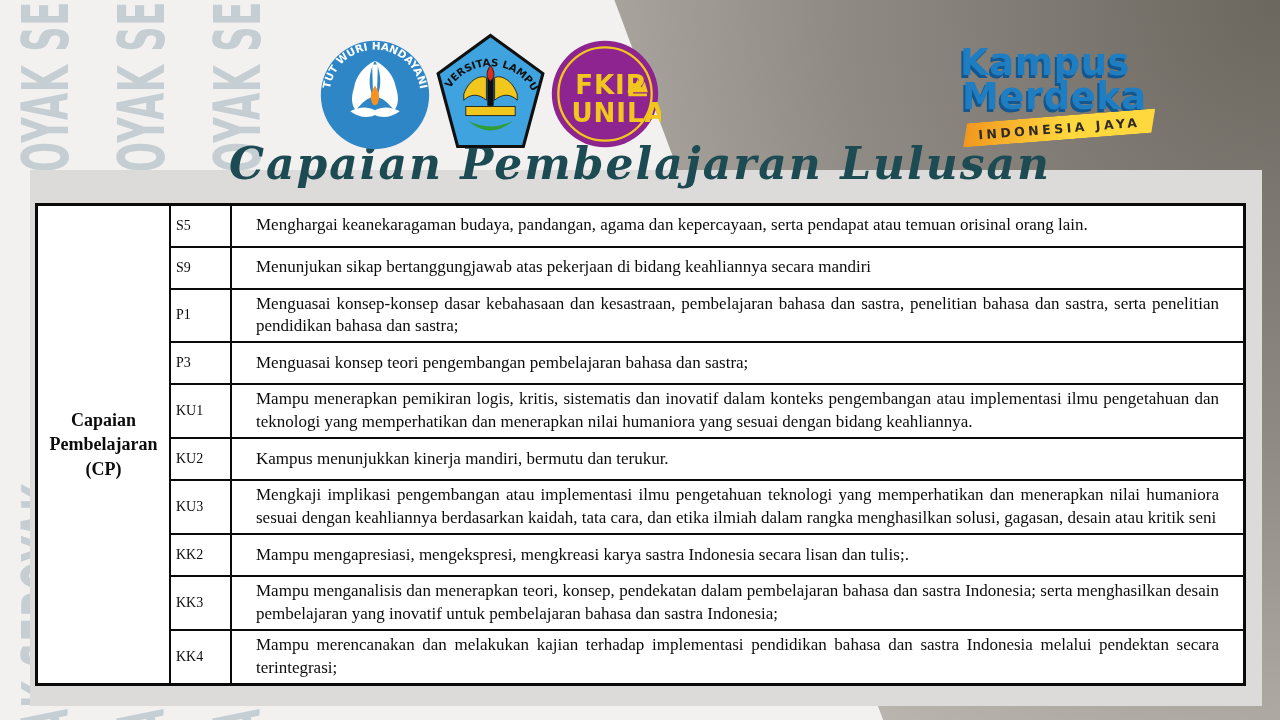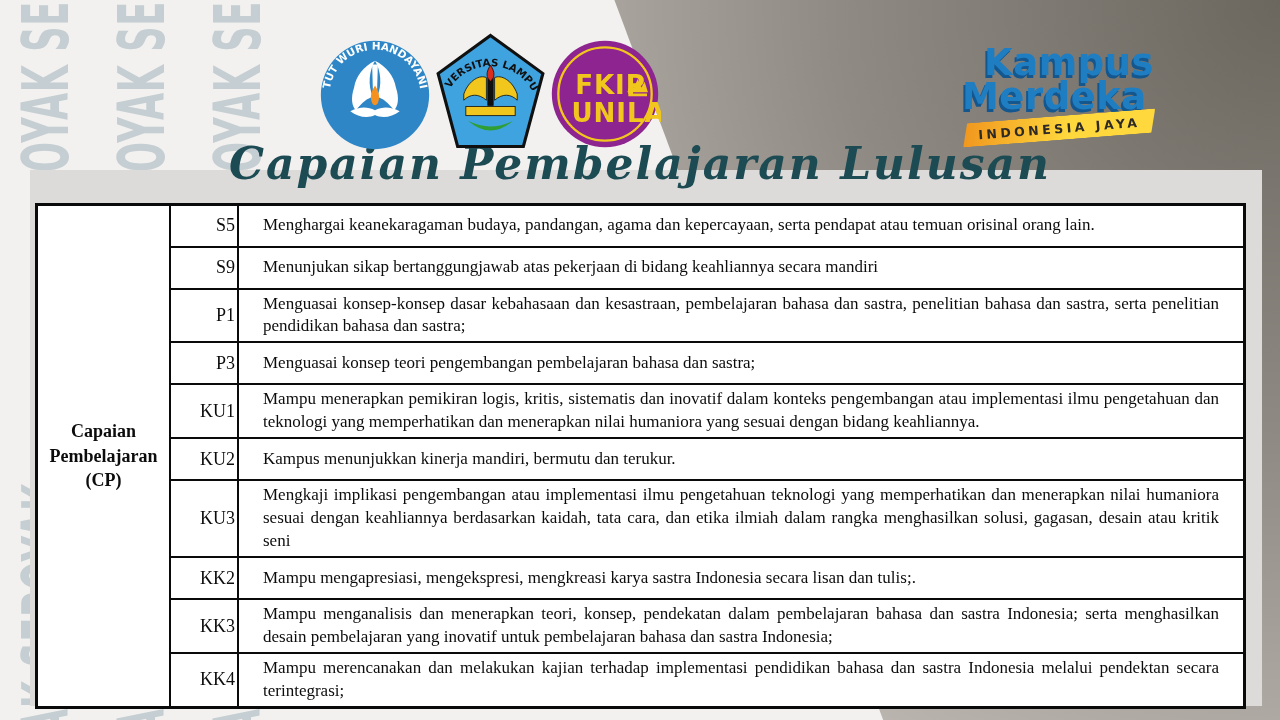--- a/index.html
+++ b/index.html
@@ -37,41 +37,40 @@
     border-collapse:collapse;background:#fff;
     font-family:"Liberation Serif",serif;color:#0c0c0c;
     border:3px solid var(--table_border,#0a0a0a);
   }
   table.outcomes td{border:2px solid var(--table_border,#0a0a0a);background:#fff;}
   table.outcomes tr{height:42px;}
   td.hdr{
     width:121px;text-align:center;vertical-align:middle;
     font-weight:bold;font-size:18px;line-height:1.35;padding:12px 5px;
   }
-  td.code{width:52px;font-size:18px;padding:2px 2px 2px 12px;vertical-align:middle;text-align:right;}
+  td.code{width:52px;font-size:14px;padding:2px 2px 2px 5px;vertical-align:middle;}
   td.desc{
     font-size:17px;line-height:1.35;padding:3px 24px;
     text-align:justify;vertical-align:middle;
   }
   
   .slide-title{
     position:absolute;left:0;top:138px;width:100%;text-align:center;z-index:4;
     font-family:"DejaVu Serif",serif;font-style:italic;font-weight:bold;
     font-size:44px;letter-spacing:2px;color:var(--title,#1d4b54);
   }
   
   .logo{position:absolute;z-index:4;}
   .logo text{font-family:"DejaVu Sans",sans-serif;font-weight:bold;}
   
   .km{position:absolute;left:960px;top:46px;width:220px;z-index:4;}
   .km-line{
     font-family:"DejaVu Sans",sans-serif;font-weight:800;font-size:37px;
     line-height:0.92;color:var(--km_blue,#1f7dc2);letter-spacing:0.5px;
     text-shadow:-2px 3px 0 var(--km_blue_shadow,#14578f);
-    margin-left:24px;
   }
   .km-line2{margin-left:2px;}
   .km-banner{
     display:inline-block;margin-top:2px;margin-left:2px;
     transform:rotate(-4.5deg);
     background:linear-gradient(100deg,var(--km_banner_from,#f0951d) 0%,var(--km_banner_to,#ffd83d) 55%);
     clip-path:polygon(3% 0,100% 0,97% 100%,0 100%);
     padding:5px 16px 4px 16px;
     font-family:"DejaVu Sans",sans-serif;font-weight:bold;font-size:12.5px;
     letter-spacing:3.5px;color:var(--km_banner_text,#2e2a26);

